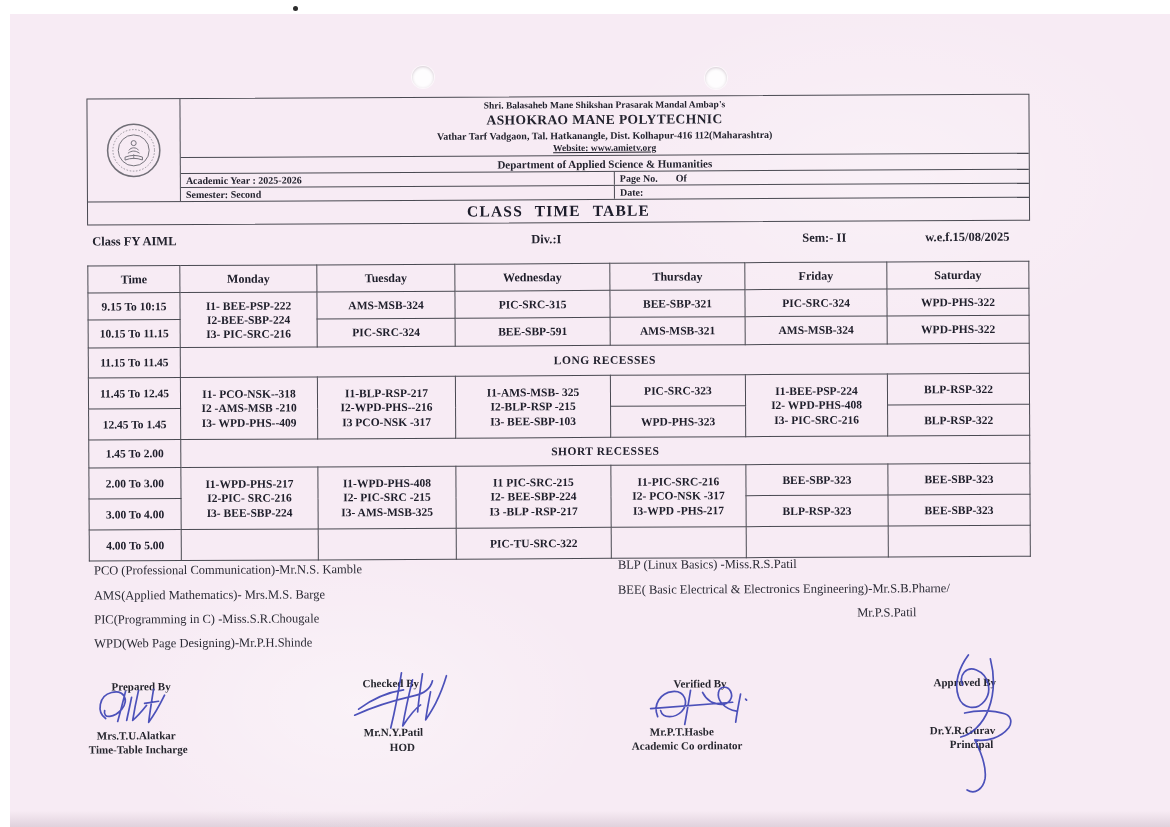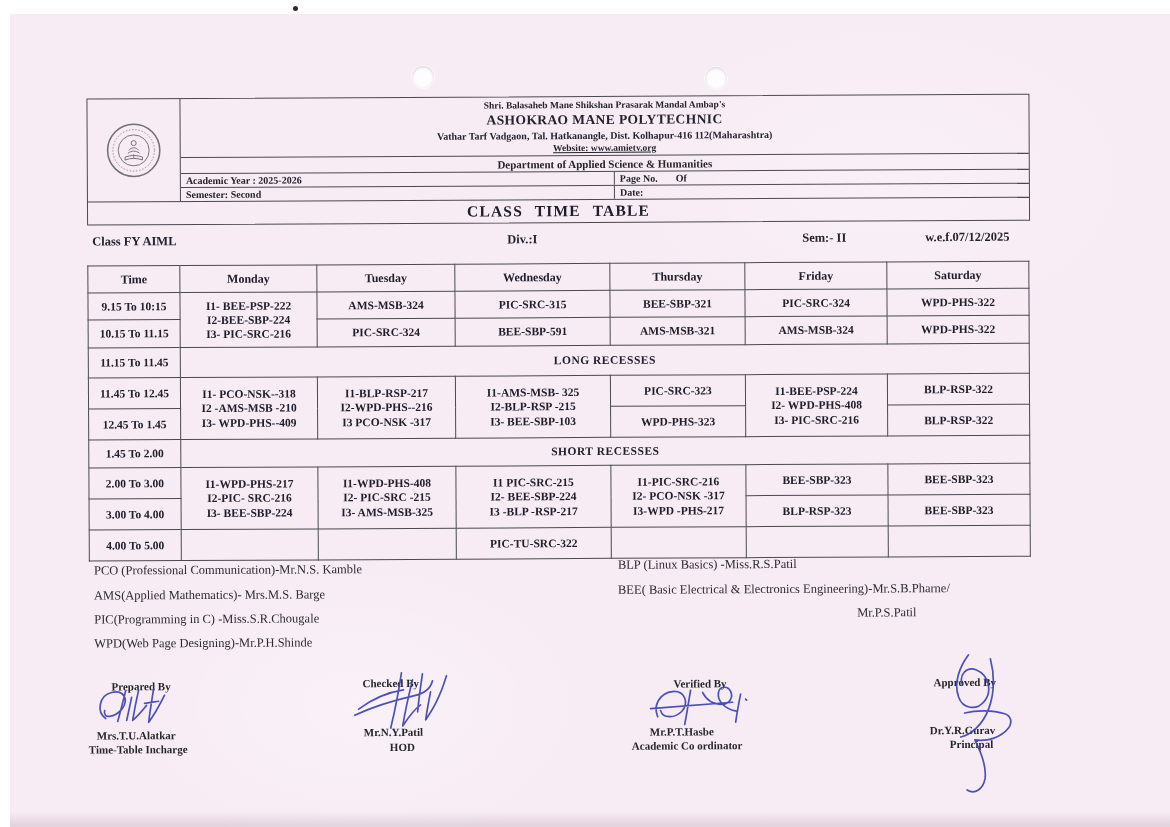--- a/index.html
+++ b/index.html
@@ -44,21 +44,21 @@
   .h-split{height:13px;display:flex;border-bottom:1.3px solid #4a4a52;font-size:10px;font-weight:700;}
   .h-split:last-child{border-bottom:none;}
   .h-split .lft{width:428px;border-right:1.3px solid #4a4a52;padding-left:5px;display:flex;align-items:center;}
   .h-split .rgt{flex:1;padding-left:5px;display:flex;align-items:center;gap:18px;}
   .hdr-title{border-top:1.3px solid #4a4a52;height:22px;display:flex;align-items:center;justify-content:center;
              font-size:15.5px;font-weight:700;letter-spacing:1.2px;word-spacing:7px;color:#1d1d2b;}
 
   
   .classinfo{position:absolute;top:232px;left:0;width:1170px;font-size:12.5px;font-weight:700;}
   .classinfo span{position:absolute;white-space:nowrap;}
-  .ci-class{left:93px;}  .ci-div{left:508px;}  .ci-sem{left:789px;margin-left:14px;}  .ci-wef{left:926px;}
+  .ci-class{left:93px;}  .ci-div{left:532px;}  .ci-sem{left:789px;margin-left:14px;}  .ci-wef{left:926px;}
 
   
   table.tt{position:absolute;left:88px;top:263px;width:941px;border-collapse:collapse;table-layout:fixed;}
   table.tt td,table.tt th{border:1.3px solid #4a4a52;text-align:center;vertical-align:middle;
       font-weight:700;font-size:11.5px;color:#20202c;padding:0 2px;line-height:1.22;}
   table.tt th{font-size:12px;}
   td.timec{font-size:11px;border-radius:11px;}
   td.recess{letter-spacing:0.5px;font-size:11px;}
   .cl div{white-space:nowrap;text-align:center;}
 
@@ -118,21 +118,21 @@
           </div>
         </div>
       </div>
       <div class="hdr-title">CLASS TIME TABLE</div>
     </div>
 
     <div class="classinfo">
       <span class="ci-class">Class FY AIML</span>
       <span class="ci-div">Div.:I</span>
       <span class="ci-sem">Sem:- II</span>
-      <span class="ci-wef">w.e.f.07/12/2025</span>
+      <span class="ci-wef">w.e.f.15/08/2025</span>
     </div>
 
     <table class="tt">
       <colgroup>
         <col style="width:92px">
           <col style="width:137px">
           <col style="width:138px">
           <col style="width:155px">
         <col style="width:135px">
           <col style="width:142px">

